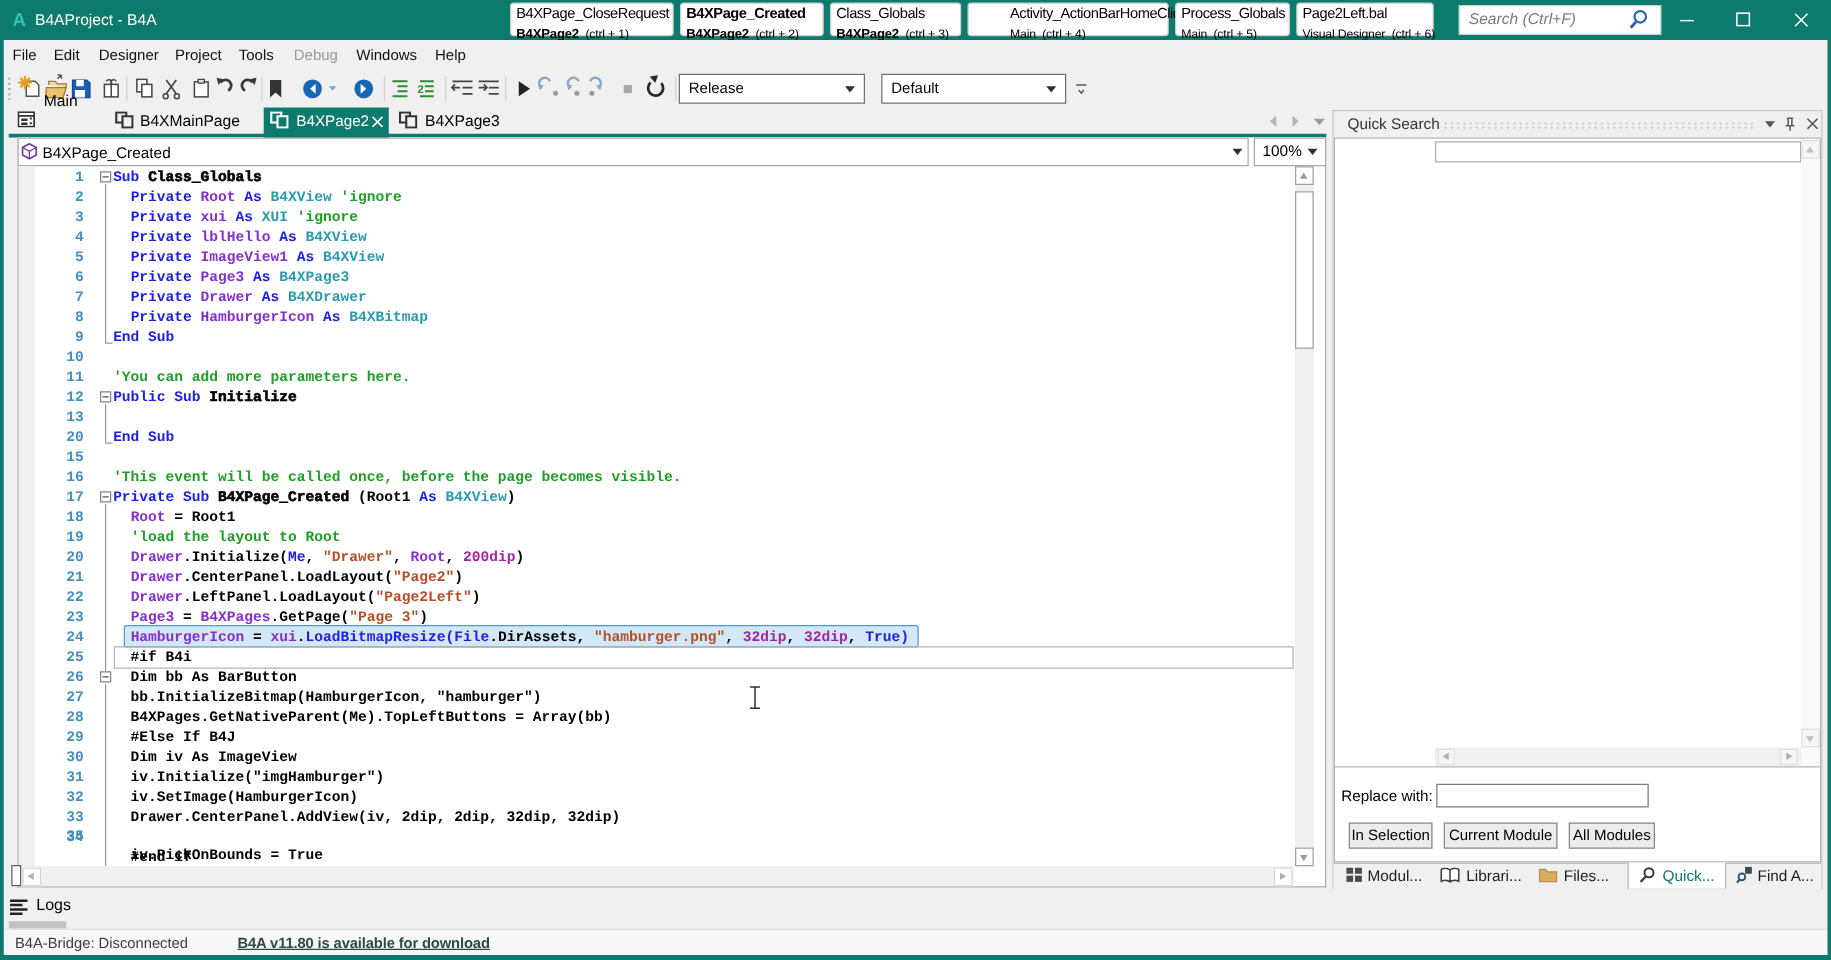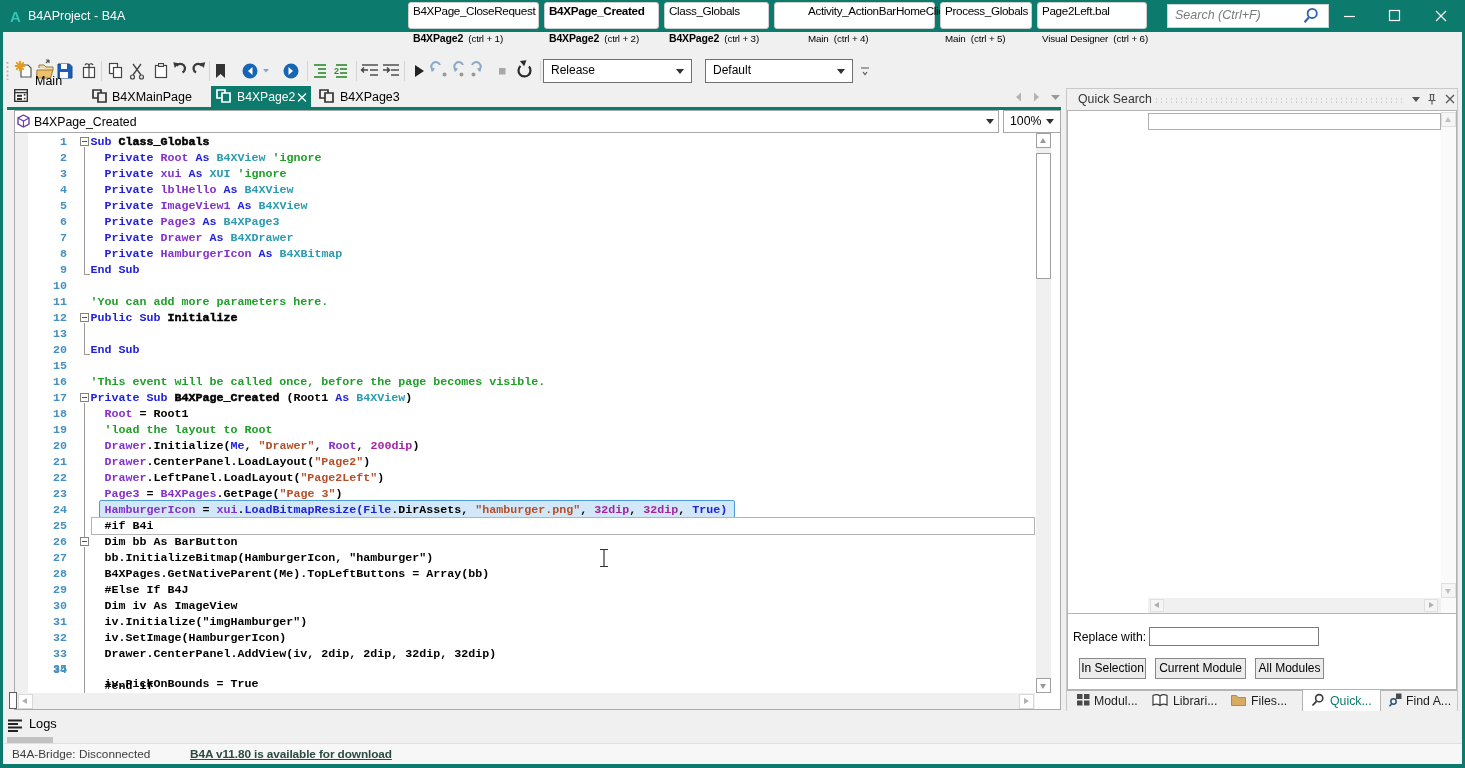--- a/index.html
+++ b/index.html
@@ -6,21 +6,21 @@
 #app{position:relative;width:1465px;height:768px;background:#f0f0f0;overflow:hidden;
   font-family:"Liberation Sans",sans-serif;}
 .abs{position:absolute;}
 
 #titlebar{left:0;top:0;width:1465px;height:32px;background:#0c7a6d;}
 #logo{left:10px;top:8px;color:#35c3b4;font-weight:bold;font-size:15px;}
 #apptitle{left:28px;top:9px;color:#fff;font-size:12.5px;}
 .ttab{top:2px;height:27px;background:#fff;border:1px solid #cfcfcf;border-radius:3px;
   font-size:12.5px;color:#000;line-height:13px;padding:1px 4px 0 4px;box-sizing:border-box;}
 .ttab .t1{display:block;font-size:11.7px;letter-spacing:-0.35px;white-space:nowrap;}
-.ttab .t2{display:block;font-size:9.8px;letter-spacing:-0.15px;white-space:nowrap;margin-top:15px;}
+.ttab .t2{display:block;font-size:9.8px;letter-spacing:-0.15px;white-space:nowrap;margin-top:4px;}
 .ttab .t2 b{font-size:10.5px;}
 #searchbox{left:1167px;top:4px;width:160px;height:22px;background:#fff;border:1px solid #c9d4d2;}
 #searchtext{left:8px;top:4px;font-style:italic;color:#7a7a7a;font-size:12.5px;}
 
 #menubar{left:3px;top:32px;width:1459px;height:25px;background:#f0f0f0;font-size:12px;color:#111;}
 #menubar span{position:absolute;top:5px;}
 
 #toolbar{left:3px;top:57px;width:1459px;height:28px;background:#f0f0f0;}
 .tsep{position:absolute;top:61px;width:1px;height:20px;background:#d4d4d4;}
 .combo{position:absolute;background:#fff;border:1px solid #707070;font-size:12px;color:#000;box-sizing:border-box;}
@@ -103,20 +103,30 @@
     <circle cx="9.2" cy="6.4" r="4.6" fill="none" stroke="#2a63b0" stroke-width="1.8"></circle>
     <line x1="5.8" y1="10.4" x2="1.6" y2="15.2" stroke="#2a63b0" stroke-width="2.2"></line>
   </svg>
 
   <svg class="abs" style="left:1336px;top:0;width:126px;height:32px;" viewBox="0 0 126 32">
     <path d="M8 16.5 H19" stroke="#fff" stroke-width="1.2" fill="none"></path>
     <rect x="53.5" y="10.5" width="10" height="10" stroke="#fff" stroke-width="1.2" fill="none"></rect>
     <path d="M100 11 L110 21 M110 11 L100 21" stroke="#fff" stroke-width="1.2" fill="none"></path>
   </svg>
 
+  <div class="abs" id="menubar">
+    <span style="left:7px;">File</span>
+    <span style="left:40px;">Edit</span>
+    <span style="left:76px;">Designer</span>
+    <span style="left:137px;">Project</span>
+    <span style="left:188px;">Tools</span>
+    <span style="left:232px;color:#9a9a9a;">Debug</span>
+    <span style="left:282px;">Windows</span>
+    <span style="left:345px;">Help</span>
+  </div>
 
   <div class="abs" id="toolbar"></div>
   <svg class="abs" style="left:0;top:57px;width:540px;height:28px;" viewBox="0 0 540 28">
 
     <line x1="7.5" y1="5" x2="7.5" y2="23" stroke="#b0b0b0" stroke-width="1.8" stroke-dasharray="1.8 2.4"></line>
 
     <path d="M21 8 h7 l3 3 v9 h-10 z" fill="#fff" stroke="#555" stroke-width="1.2"></path>
     <g stroke="#e89a1a" stroke-width="1.9" stroke-linecap="round">
       <line x1="15.5" y1="9" x2="24.5" y2="9"></line>
         <line x1="20" y1="4.5" x2="20" y2="13.5"></line>

